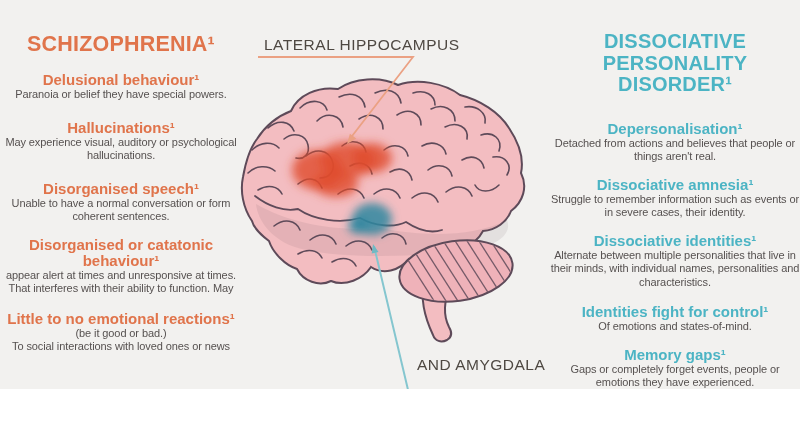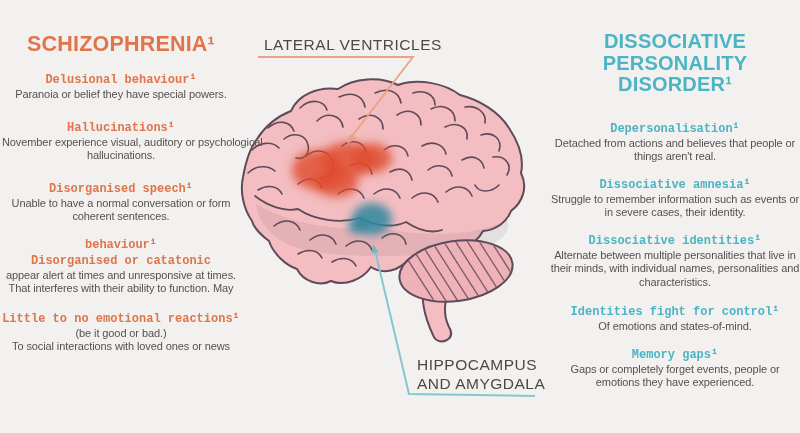--- a/index.html
+++ b/index.html
@@ -2,30 +2,30 @@
 <html style="--bg: #F2F1EF; --orange: #E0744B; --teal: #4CB4C4; --body: #565150; --label: #4E4842; --brainFill: #F3BDC1; --brainFill2: #EFB2B9; --outline: #5E4A59; --red: #E04B2B; --tealBlob: #2F87A0; --cOrange: #EBA183; --cTeal: #85C6CF;"><head>
 <meta charset="utf-8">
 <style>
   :root{
     --bg:#F2F1EF; --orange:#E0744B; --teal:#4CB4C4; --body:#565150; --label:#4E4842;
     --brainFill:#F3BDC1; --brainFill2:#EFB2B9; --outline:#5E4A59;
     --red:#E04B2B; --tealBlob:#2F87A0; --cOrange:#EBA183; --cTeal:#85C6CF;
   }
   html,body{margin:0;padding:0;}
   .canvas{
-    position:relative;width:800px;height:433px;background:var(--bg);
+    position:relative;width:800px;height:389px;background:var(--bg);
     overflow:hidden;font-family:"Liberation Sans",sans-serif;
   }
   .brain-layer{position:absolute;left:0;top:0;width:800px;height:433px;}
   .col{position:absolute;text-align:center;}
   .col-left{left:2px;top:33px;width:238px;}
   .col-right{left:548px;top:31px;width:254px;}
   .col-title{font-weight:bold;color:var(--orange);font-size:21.5px;line-height:23px;letter-spacing:.2px;}
   .col-right .col-title{color:var(--teal);font-size:20px;line-height:21.5px;}
-  .section .hline{font-weight:bold;color:var(--orange);font-size:12px;line-height:16px;white-space:nowrap;font-family:Liberation Mono, monospace;}
+  .section .hline{font-weight:bold;color:var(--orange);font-size:15px;line-height:16px;white-space:nowrap;}
   .col-right .section .hline{color:var(--teal);}
   .section .bline{color:var(--body);font-size:11px;line-height:13.5px;letter-spacing:-.1px;white-space:nowrap;}
   .col-left .section{margin-top:18px;}
   .col-left .section:nth-child(1){margin-top:16px;}
   .col-left .section:nth-child(4){margin-top:13px;}
   .col-left .section:nth-child(5){margin-top:15px;text-align:center;}
   .col-right .section{margin-top:13px;}
   .col-right .section:nth-child(1){margin-top:25px;}
   .col-right .section:nth-child(4){margin-top:15px;}
   .callout-label{
@@ -188,31 +188,31 @@
 
   <div class="col col-left">
     <div class="col-title">SCHIZOPHRENIA¹</div>
     <div class="sections">
         <div class="section">
           <div class="hline">Delusional behaviour¹</div>
           <div class="bline">Paranoia or belief they have special powers.</div>
         </div>
         <div class="section">
           <div class="hline">Hallucinations¹</div>
-          <div class="bline">November experience visual, auditory or psychological</div>
+          <div class="bline">May experience visual, auditory or psychological</div>
           <div class="bline">hallucinations.</div>
         </div>
         <div class="section">
           <div class="hline">Disorganised speech¹</div>
           <div class="bline">Unable to have a normal conversation or form</div>
           <div class="bline">coherent sentences.</div>
         </div>
         <div class="section">
+          <div class="hline">Disorganised or catatonic</div>
           <div class="hline">behaviour¹</div>
-          <div class="hline">Disorganised or catatonic</div>
           <div class="bline">appear alert at times and unresponsive at times.</div>
           <div class="bline">That interferes with their ability to function. May</div>
         </div>
         <div class="section">
           <div class="hline">Little to no emotional reactions¹</div>
           <div class="bline">(be it good or bad.)</div>
           <div class="bline">To social interactions with loved ones or news</div>
         </div>
       </div>
   </div>
@@ -244,19 +244,18 @@
           <div class="bline">Of emotions and states-of-mind.</div>
         </div>
         <div class="section">
           <div class="hline">Memory gaps¹</div>
           <div class="bline">Gaps or completely forget events, people or</div>
           <div class="bline">emotions they have experienced.</div>
         </div>
       </div>
   </div>
 
-  <div class="callout-label" id="lv-label">LATERAL VENTRICLES</div>
+  <div class="callout-label" id="lv-label">LATERAL HIPPOCAMPUS</div>
   <div class="callout-label" id="ha-label">
-    <div>HIPPOCAMPUS</div>
     <div>AND AMYGDALA</div>
   </div>
 
 </div>
 
 </body></html>

